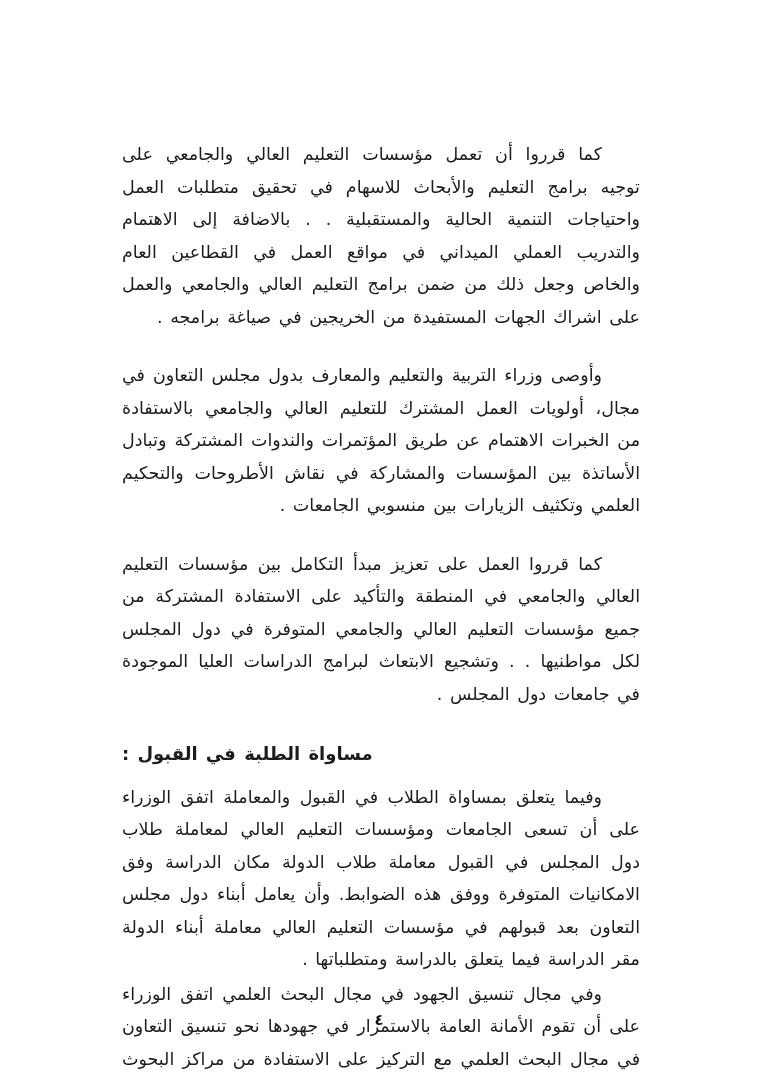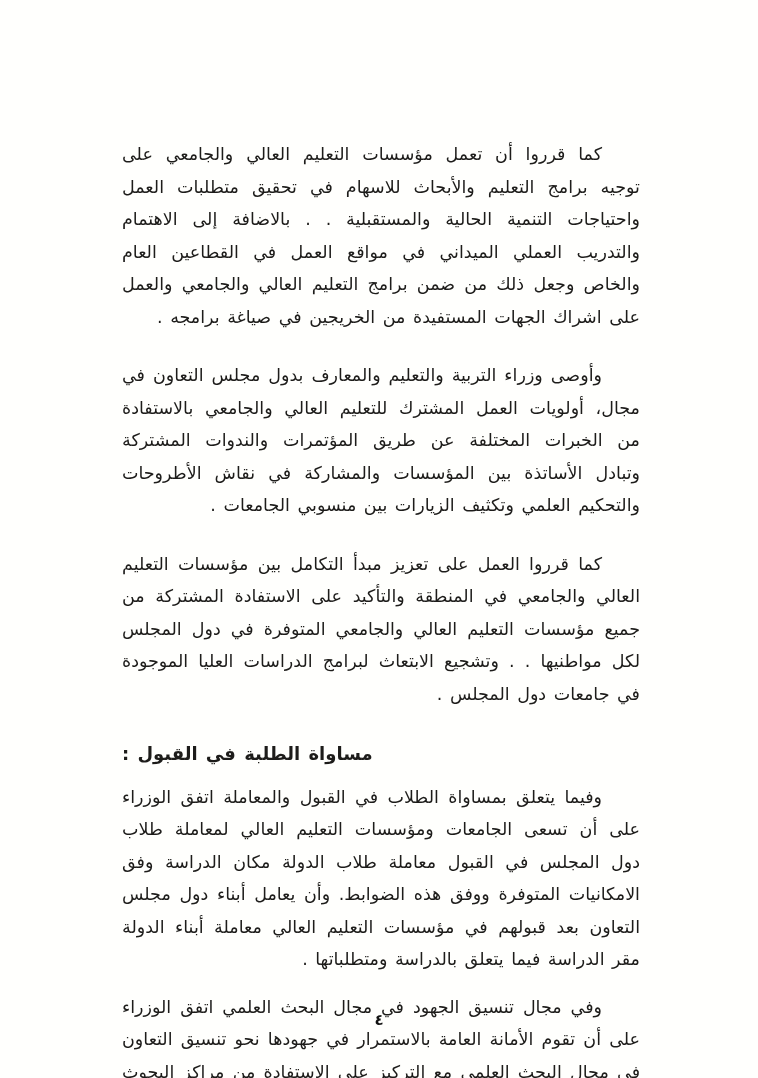--- a/index.html
+++ b/index.html
@@ -26,21 +26,21 @@
     text-align: justify;
     font-size: 17.5px;
     line-height: 32.5px;
     word-spacing: 2px;
   }
   .para {
     margin: 0 0 26px 0;
     text-indent: 38px;
   }
   .para.tight {
-    margin-bottom: 15px;
+    margin-bottom: 2px;
   }
   .para.last {
     margin-bottom: 0;
   }
   .heading {
     font-size: 18px;
     font-weight: bold;
     margin: 28px 0 10px 0;
     text-indent: 0;
     text-align: left;
@@ -58,21 +58,21 @@
     font-weight: bold;
     color: #111111;
   }
 </style>
 </head>
 <body>
 
 <div class="page">
   <main class="text-block">
     <p class="para">كما قرروا أن تعمل مؤسسات التعليم العالي والجامعي على توجيه برامج التعليم والأبحاث للاسهام في تحقيق متطلبات العمل واحتياجات التنمية الحالية والمستقبلية . . بالاضافة إلى الاهتمام والتدريب العملي الميداني في مواقع العمل في القطاعين العام والخاص وجعل ذلك من ضمن برامج التعليم العالي والجامعي والعمل على اشراك الجهات المستفيدة من الخريجين في صياغة برامجه .</p>
-    <p class="para">وأوصى وزراء التربية والتعليم والمعارف بدول مجلس التعاون في مجال، أولويات العمل المشترك للتعليم العالي والجامعي بالاستفادة من الخبرات المختلفة عن طريق المؤتمرات والندوات المشتركة وتبادل الأساتذة بين المؤسسات والمشاركة في نقاش الأطروحات والتحكيم العلمي وتكثيف الزيارات بين منسوبي الجامعات .</p>
+    <p class="para">وأوصى وزراء التربية والتعليم والمعارف بدول مجلس التعاون في مجال، أولويات العمل المشترك للتعليم العالي والجامعي بالاستفادة من الخبرات الاهتمام عن طريق المؤتمرات والندوات المشتركة وتبادل الأساتذة بين المؤسسات والمشاركة في نقاش الأطروحات والتحكيم العلمي وتكثيف الزيارات بين منسوبي الجامعات .</p>
     <p class="para">كما قرروا العمل على تعزيز مبدأ التكامل بين مؤسسات التعليم العالي والجامعي في المنطقة والتأكيد على الاستفادة المشتركة من جميع مؤسسات التعليم العالي والجامعي المتوفرة في دول المجلس لكل مواطنيها . . وتشجيع الابتعاث لبرامج الدراسات العليا الموجودة في جامعات دول المجلس .</p>
     <h2 class="heading">مساواة الطلبة في القبول :</h2>
     <p class="para tight">وفيما يتعلق بمساواة الطلاب في القبول والمعاملة اتفق الوزراء على أن تسعى الجامعات ومؤسسات التعليم العالي لمعاملة طلاب دول المجلس في القبول معاملة طلاب الدولة مكان الدراسة وفق الامكانيات المتوفرة ووفق هذه الضوابط. وأن يعامل أبناء دول مجلس التعاون بعد قبولهم في مؤسسات التعليم العالي معاملة أبناء الدولة مقر الدراسة فيما يتعلق بالدراسة ومتطلباتها .</p>
     <p class="para last">وفي مجال تنسيق الجهود في مجال البحث العلمي اتفق الوزراء على أن تقوم الأمانة العامة بالاستمرار في جهودها نحو تنسيق التعاون في مجال البحث العلمي مع التركيز على الاستفادة من مراكز البحوث الوطنية أو الملحقة بالجامعات وبلورة خطوات محددة لتحقيق مستوى أفضل من التنسيق والتطوير .</p>
   </main>
   <footer class="page-footer">
     <span class="page-number">٤</span>
   </footer>
 </div>
 

